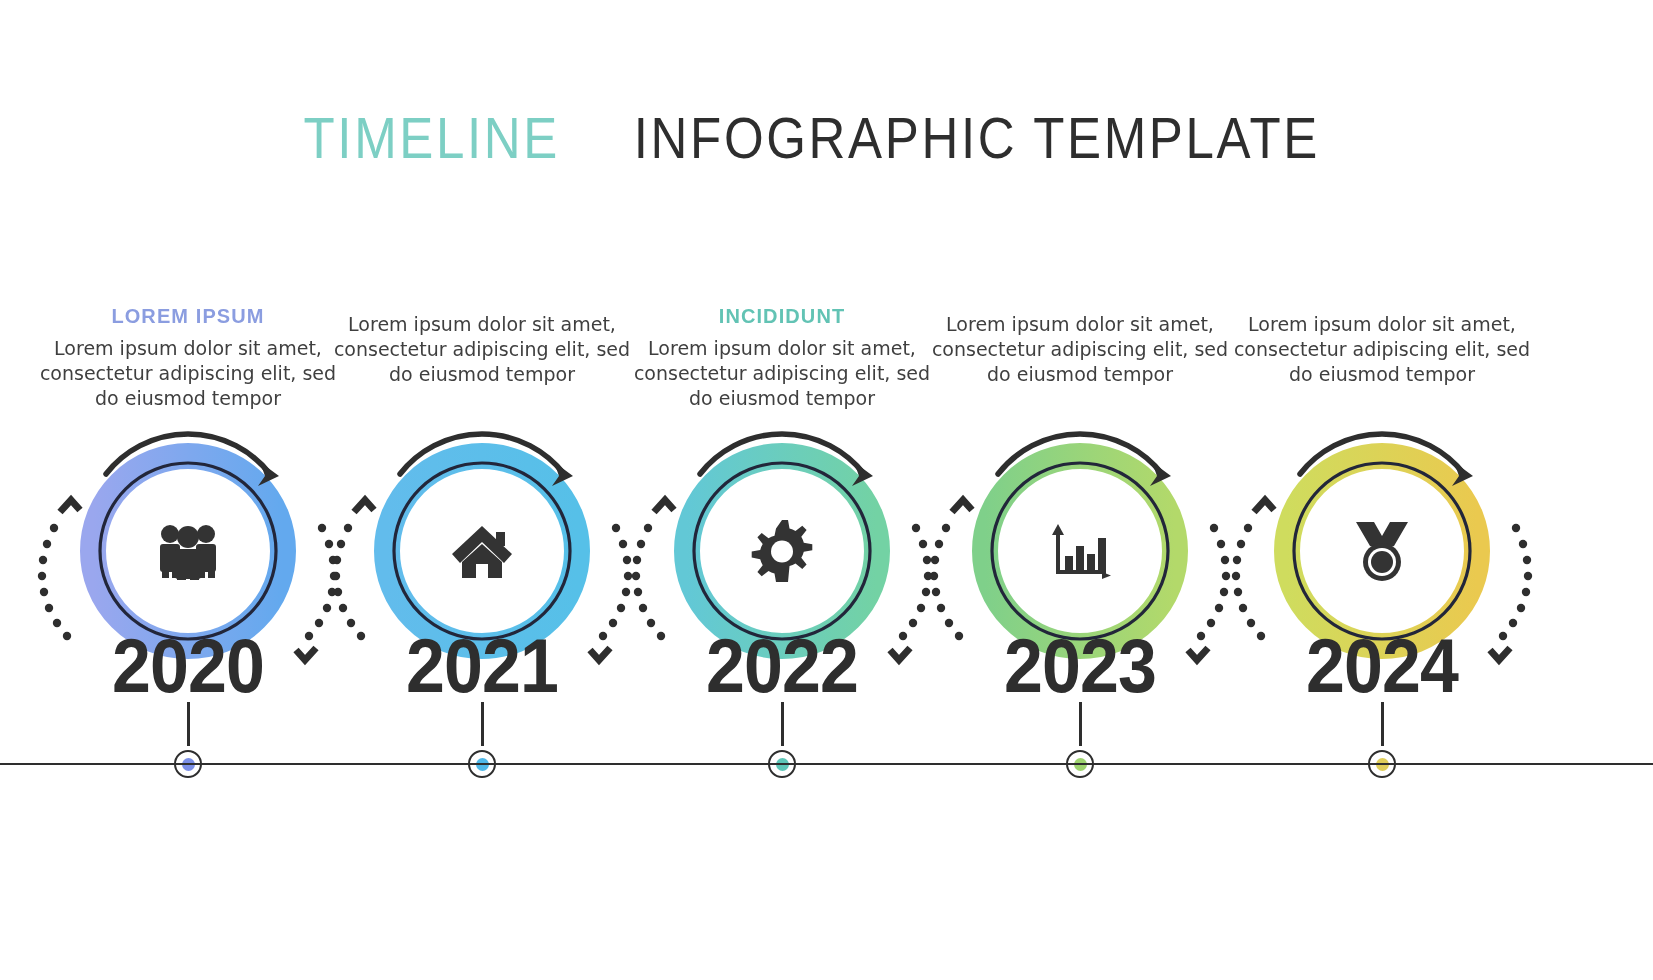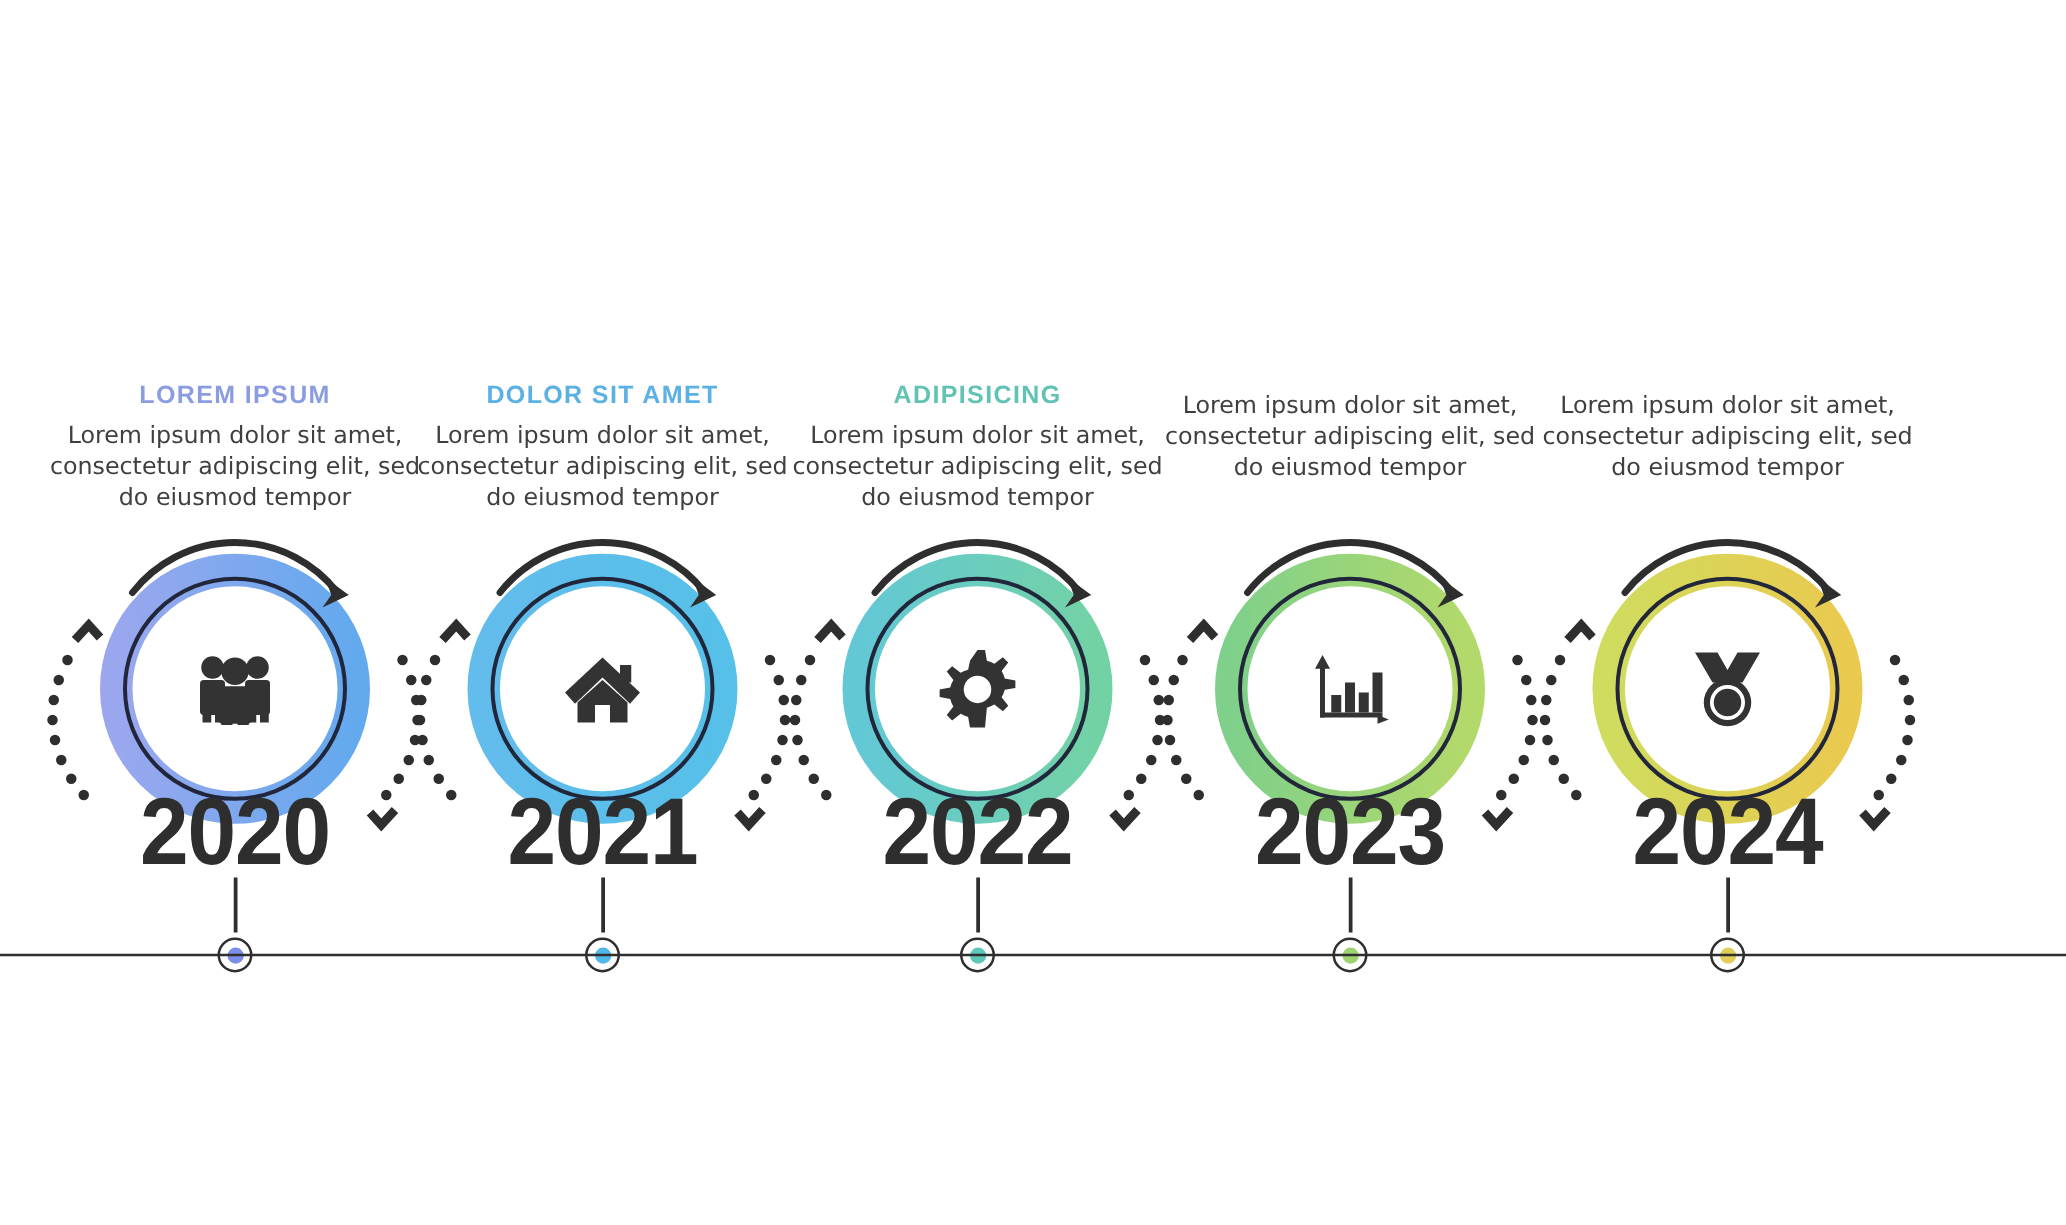--- a/index.html
+++ b/index.html
@@ -101,20 +101,23 @@
     background: #ffffff; border: 2.5px solid #2E2E2E;
     display: flex; align-items: center; justify-content: center;
   }
   .tl-dot-inner { width: 13px; height: 13px; border-radius: 50%; }
 </style>
 </head>
 <body>
 
 <div class="canvas">
 
+  <div class="title-row">
+    <span class="title-word title-accent">TIMELINE</span><span class="title-word title-main">INFOGRAPHIC TEMPLATE</span>
+  </div>
 
   <div class="cols">
 
     <div class="col col0">
       <div class="col-head">
         <div class="col-title" style="color:#8B9DE0">LOREM IPSUM</div>
         <div class="col-desc">Lorem ipsum dolor sit amet, consectetur adipiscing elit, sed do eiusmod tempor</div>
       </div>
 
       <div class="badge">
@@ -170,21 +173,20 @@
 
       <div class="year">2020</div>
       <div class="stem"></div>
       <div class="tl-dot">
         <span class="tl-dot-inner" style="background:#7B8FE8"></span>
       </div>
     </div>
 
     <div class="col col1">
       <div class="col-head">
-        <div class="col-title" style="color:#5BB0E4">DOLOR SIT AMET</div>
         <div class="col-desc">Lorem ipsum dolor sit amet, consectetur adipiscing elit, sed do eiusmod tempor</div>
       </div>
 
       <div class="badge">
         <svg width="308" height="250" viewBox="0 0 308 250">
           <defs>
             <linearGradient id="g1" x1="0" y1="0" x2="1" y2="0">
               <stop offset="0%" stop-color="#62BCEC"></stop>
                 <stop offset="100%" stop-color="#56C0E8"></stop>
             </linearGradient>
@@ -225,21 +227,21 @@
 
       <div class="year">2021</div>
       <div class="stem"></div>
       <div class="tl-dot">
         <span class="tl-dot-inner" style="background:#4FB8E8"></span>
       </div>
     </div>
 
     <div class="col col2">
       <div class="col-head">
-        <div class="col-title" style="color:#62C3B4">ADIPISICING</div>
+        <div class="col-title" style="color:#62C3B4">INCIDIDUNT</div>
         <div class="col-desc">Lorem ipsum dolor sit amet, consectetur adipiscing elit, sed do eiusmod tempor</div>
       </div>
 
       <div class="badge">
         <svg width="308" height="250" viewBox="0 0 308 250">
           <defs>
             <linearGradient id="g2" x1="0" y1="0" x2="1" y2="0">
               <stop offset="0%" stop-color="#62C8D6"></stop>
                 <stop offset="100%" stop-color="#73D2A4"></stop>
             </linearGradient>

